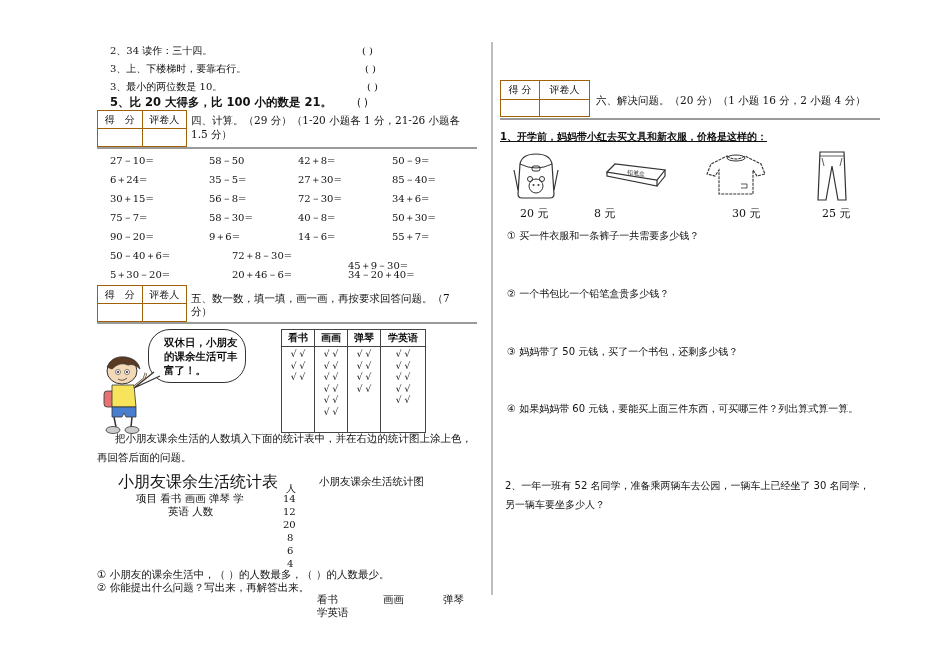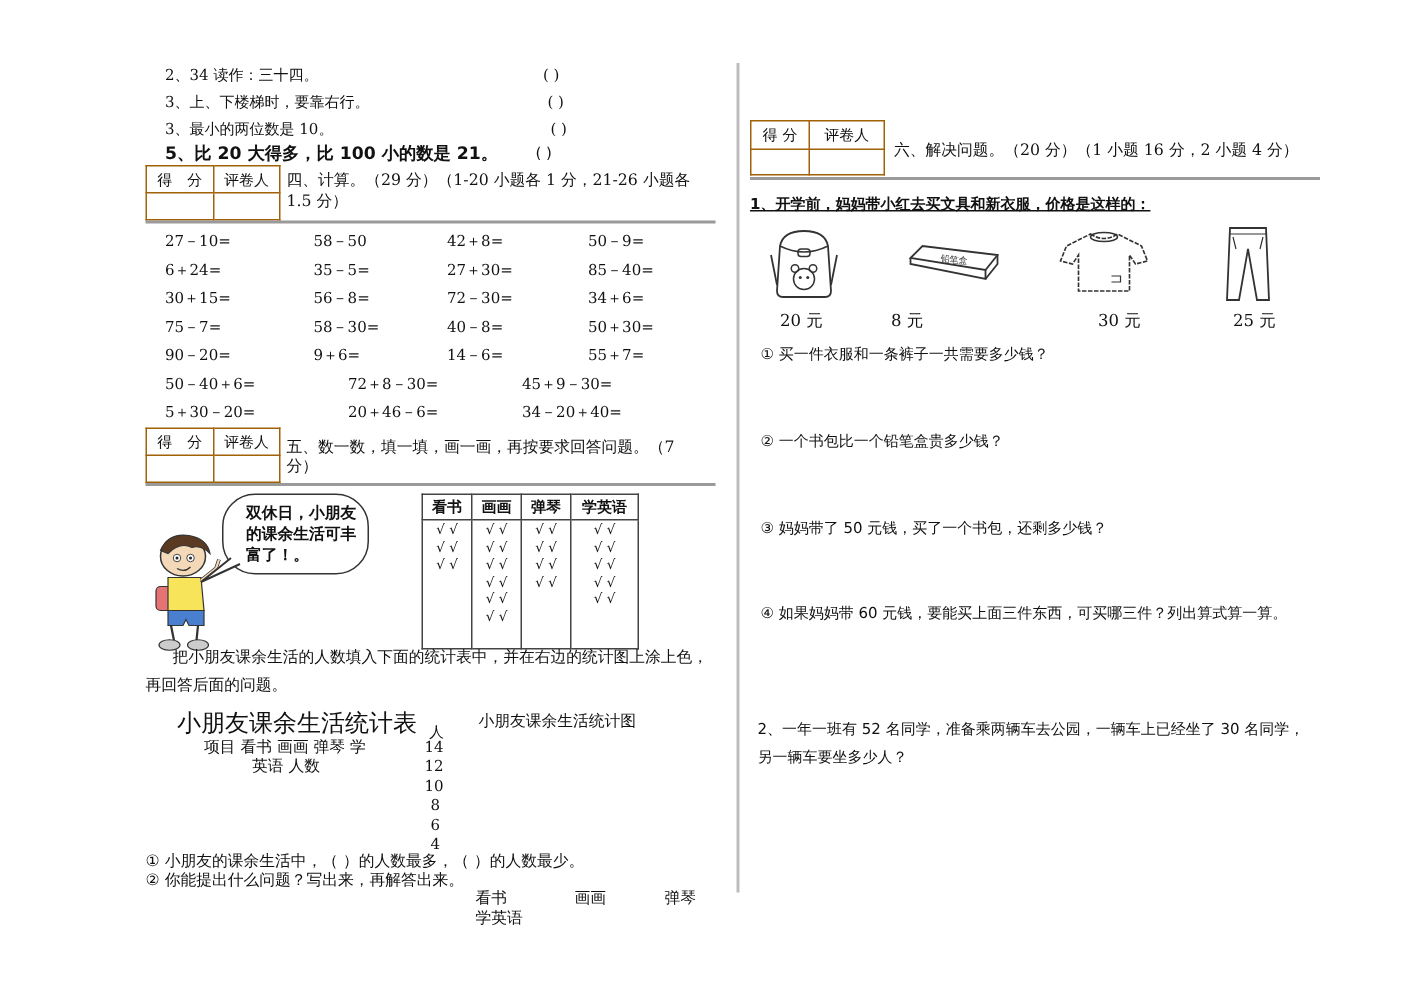--- a/index.html
+++ b/index.html
@@ -76,21 +76,21 @@
     <div class="calc" style="left:298px;top:211px;">40－8=</div>
     <div class="calc" style="left:392px;top:211px;">50＋30=</div>
 
     <div class="calc" style="left:110px;top:230px;">90－20=</div>
     <div class="calc" style="left:209px;top:230px;">9＋6=</div>
     <div class="calc" style="left:298px;top:230px;">14－6=</div>
     <div class="calc" style="left:392px;top:230px;">55＋7=</div>
 
     <div class="calc" style="left:110px;top:249px;">50－40＋6=</div>
     <div class="calc" style="left:232px;top:249px;">72＋8－30=</div>
-    <div class="calc" style="left:348px;top:249px;">45＋9－30=</div>
+    <div class="calc" style="left:348px;top:259px;">45＋9－30=</div>
 
     <div class="calc" style="left:110px;top:268px;">5＋30－20=</div>
     <div class="calc" style="left:232px;top:268px;">20＋46－6=</div>
     <div class="calc" style="left:348px;top:268px;">34－20＋40=</div>
   </div>
 
   <table class="score" style="left:97px;top:285px;width:90px;">
     <tbody>
         <tr style="height:18px;">
           <td>得　分</td>
@@ -179,21 +179,21 @@
 
   <div class="abs t" style="left:118px;top:475px;font-size:16px;">小朋友课余生活统计表</div>
   <div class="abs t" style="left:136px;top:492px;font-size:10.5px;">项目  看书  画画  弹琴  学</div>
   <div class="abs t" style="left:168px;top:505px;font-size:10.5px;">英语  人数</div>
 
   <div class="abs t" style="left:319px;top:475px;font-size:10.5px;">小朋友课余生活统计图</div>
   <div>
     <div class="abs t" style="left:286px;top:482px;">人</div>
     <div class="abs t serif" style="left:283px;top:492px;">14</div>
     <div class="abs t serif" style="left:283px;top:505px;">12</div>
-    <div class="abs t serif" style="left:283px;top:518px;">10</div>
+    <div class="abs t serif" style="left:283px;top:518px;">20</div>
     <div class="abs t serif" style="left:287px;top:531px;">8</div>
     <div class="abs t serif" style="left:287px;top:544px;">6</div>
     <div class="abs t serif" style="left:287px;top:557px;">4</div>
     <div class="abs t" style="left:317px;top:593px;font-size:10.5px;">看书</div>
     <div class="abs t" style="left:383px;top:593px;font-size:10.5px;">画画</div>
     <div class="abs t" style="left:443px;top:593px;font-size:10.5px;">弹琴</div>
     <div class="abs t" style="left:317px;top:606px;font-size:10.5px;">学英语</div>
   </div>
 
   <div class="abs t" style="left:97px;top:568px;font-size:10.5px;">① 小朋友的课余生活中，（          ）的人数最多，（        ）的人数最少。</div>

